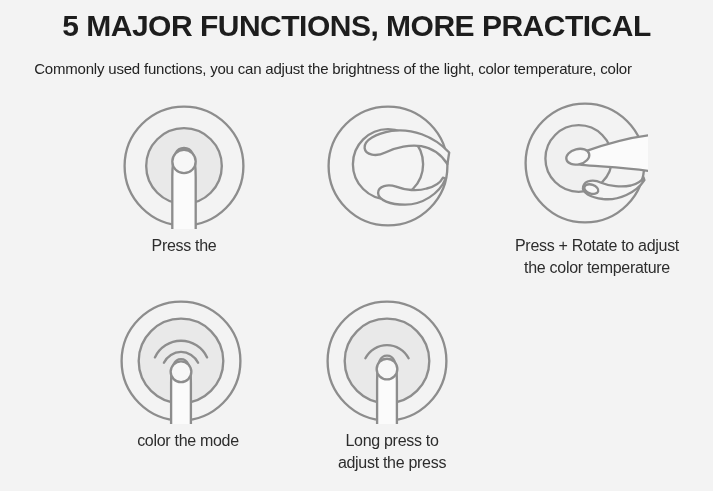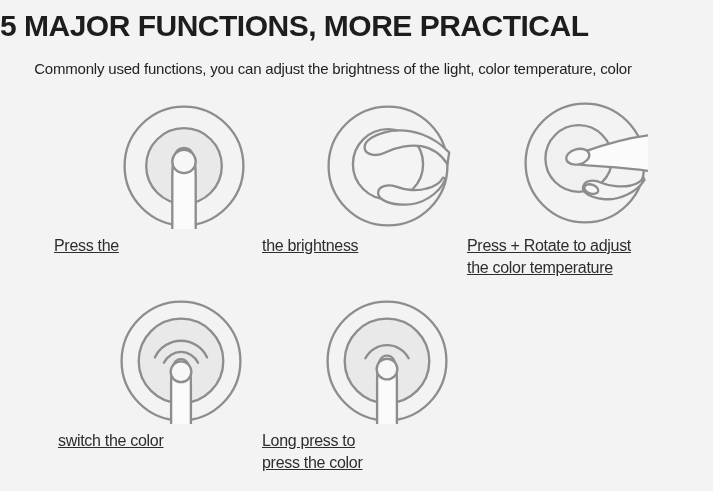--- a/index.html
+++ b/index.html
@@ -5,36 +5,37 @@
   html,body{margin:0;padding:0;}
   body{
     width:713px;height:491px;
     background:#f3f3f3;
     font-family:"Liberation Sans", sans-serif;
     overflow:hidden;
   }
   .canvas{position:relative;width:713px;height:491px;background:#f3f3f3;}
   .title{
     position:absolute;top:6px;left:0;width:713px;
+    text-align:center;
     font-size:30px;line-height:40px;font-weight:700;
     color:#1d1d1d;letter-spacing:-0.5px;
   }
   .subtitle{
     position:absolute;top:56px;left:0;width:666px;
     text-align:center;
     font-size:15px;line-height:26px;font-weight:400;
     color:#232323;letter-spacing:-0.2px;
   }
   .icon-box{position:absolute;width:126px;height:126px;}
   .icon-box svg{display:block;}
   .caption{
     position:absolute;width:260px;
-    text-align:left;
+    text-align:center;
     font-size:16px;line-height:22px;
-    color:#2d2d2d;letter-spacing:-0.3px;text-decoration:underline;
+    color:#2d2d2d;letter-spacing:-0.3px;
   }
   
   #icon-1{left:121px;top:103px;}
   #icon-2{left:325px;top:103px;}
   #icon-3{left:522px;top:100px;}
   #icon-4{left:118px;top:298px;}
   #icon-5{left:324px;top:298px;}
   #cap-1{left:54px; top:235px;}
   #cap-2{left:262px;top:235px;}
   #cap-3{left:467px;top:235px;}
@@ -97,30 +98,29 @@
       <path d="M59,146 L59,92 C59,70 63,64 70,64 C77,64 81,70 81,92 L81,146" fill="#fbfbfb"></path>
       <circle cx="70" cy="79" r="11.5" fill="#f7f7f7"></circle>
     </svg>
   </div>
 
   <div class="caption" id="cap-1">
     <div>Press the</div>
   </div>
 
   <div class="caption" id="cap-2">
-    <div>the brightness</div>
   </div>
 
   <div class="caption" id="cap-3">
     <div>Press + Rotate to adjust</div>
     <div>the color temperature</div>
   </div>
 
   <div class="caption" id="cap-4">
-    <div>switch the color</div>
+    <div>color the mode</div>
   </div>
 
   <div class="caption" id="cap-5">
     <div>Long press to</div>
-    <div>press the color</div>
+    <div>adjust the press</div>
   </div>
 
 </div>
 
 </body></html>

